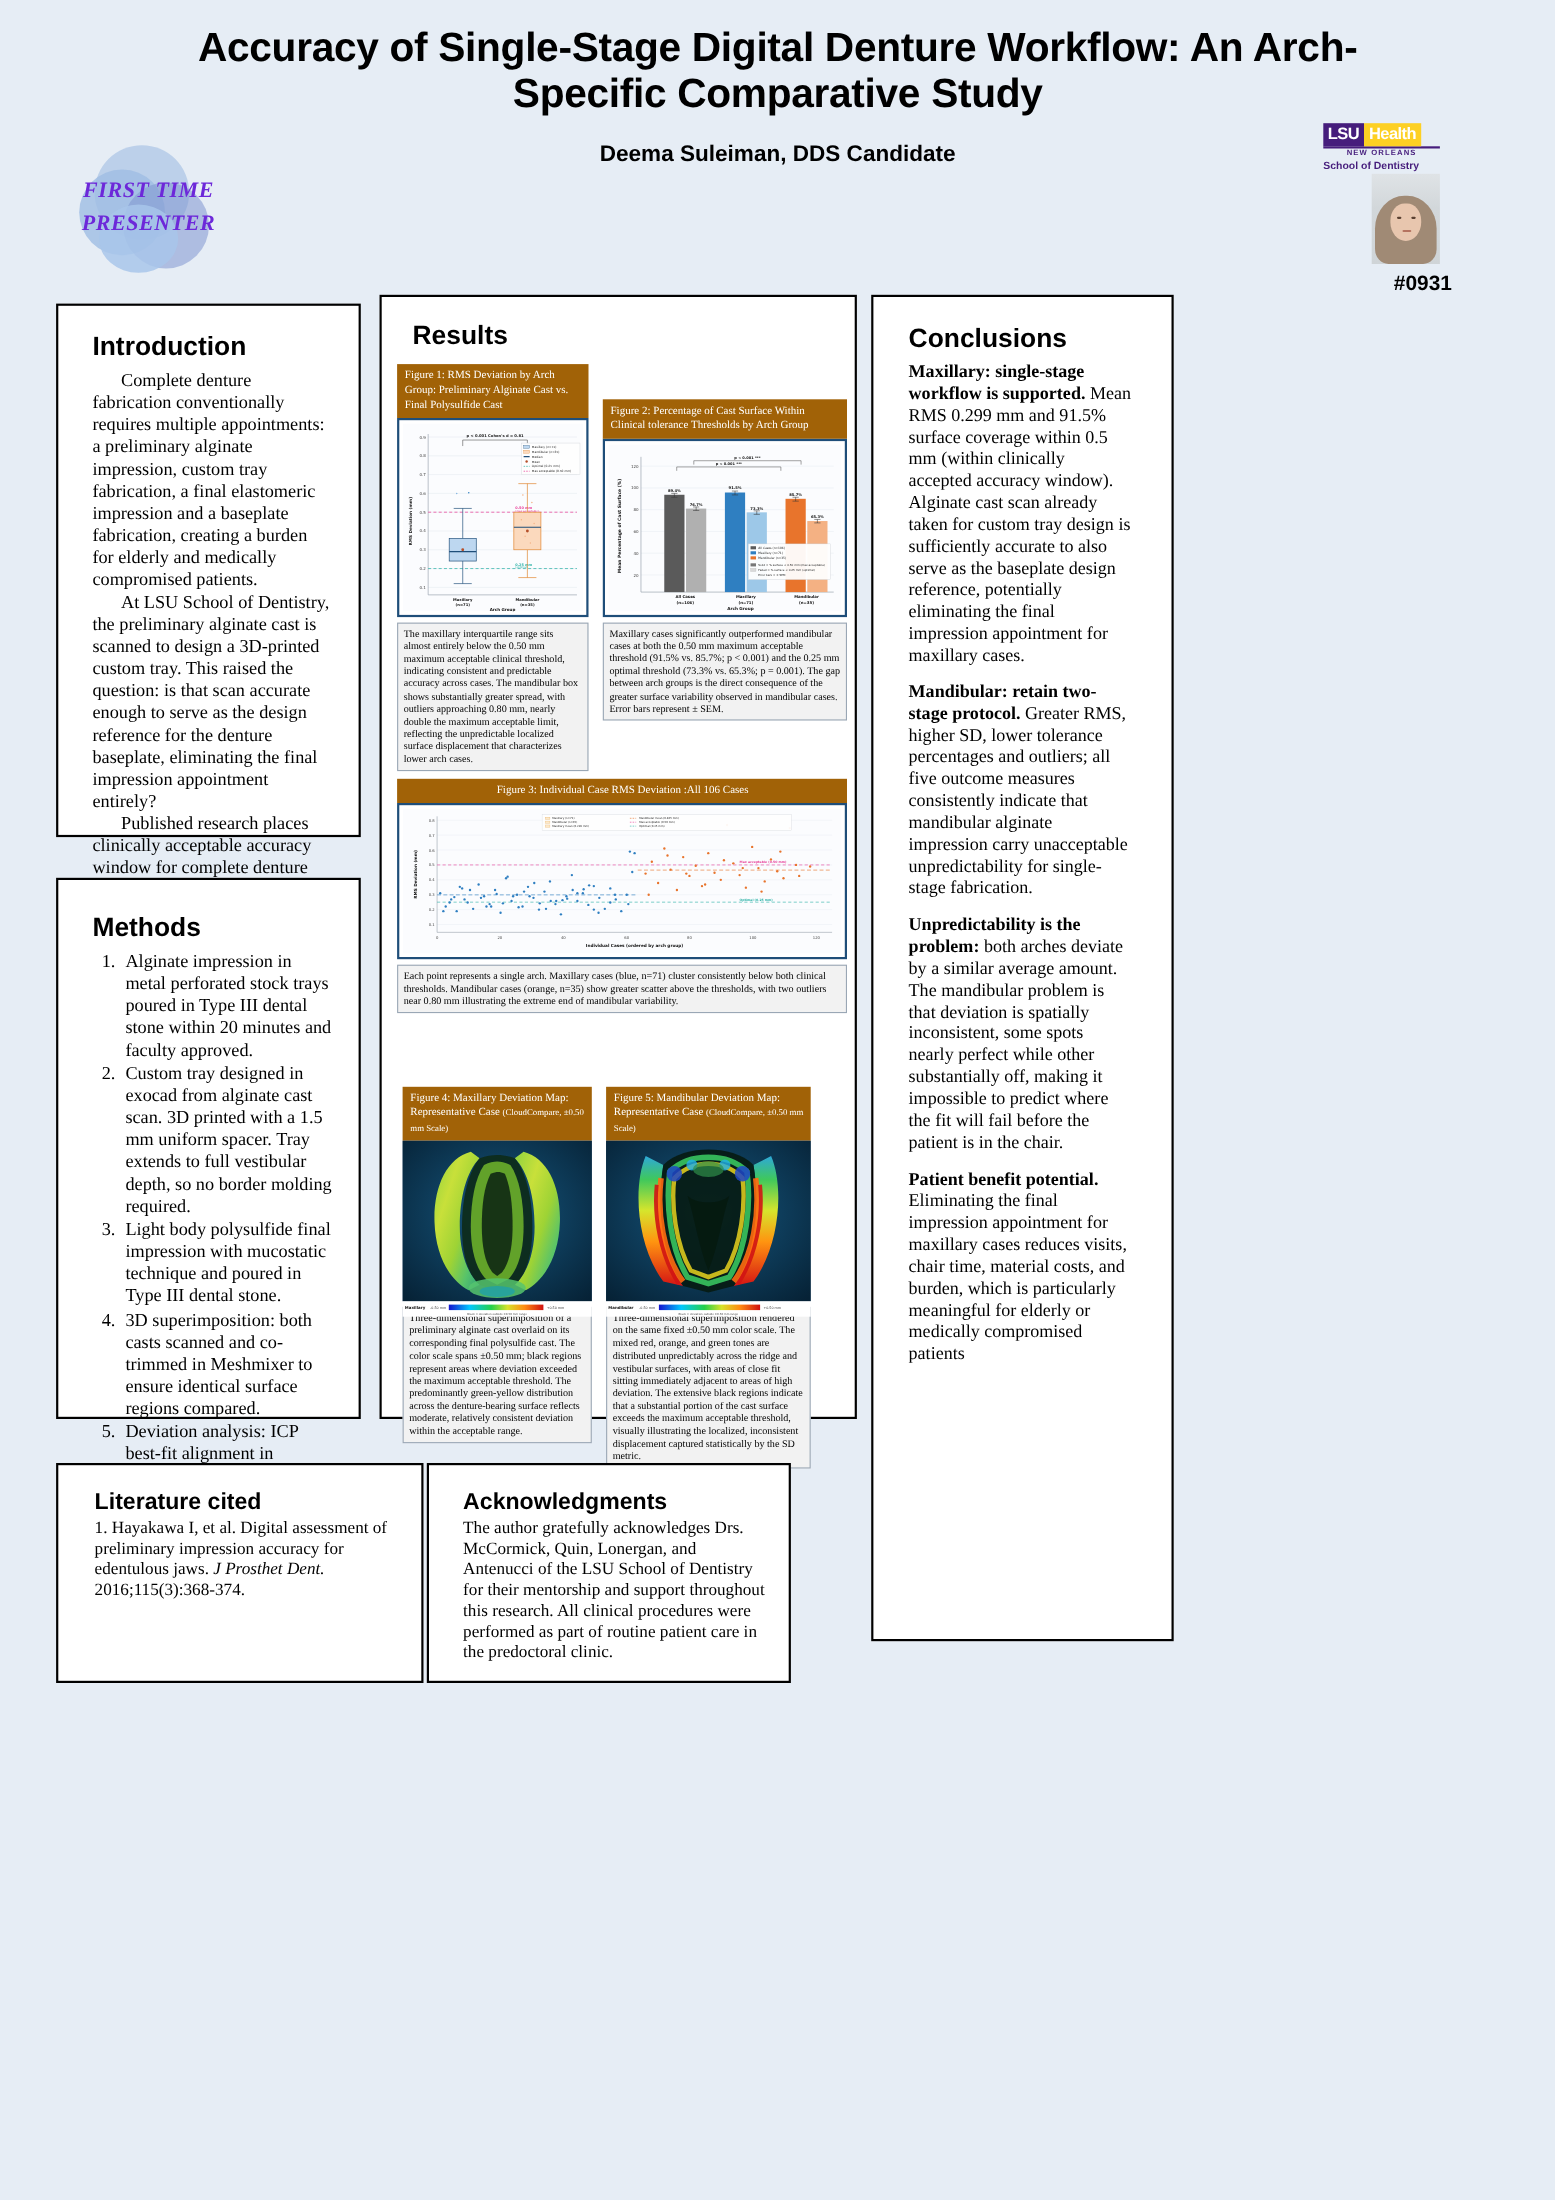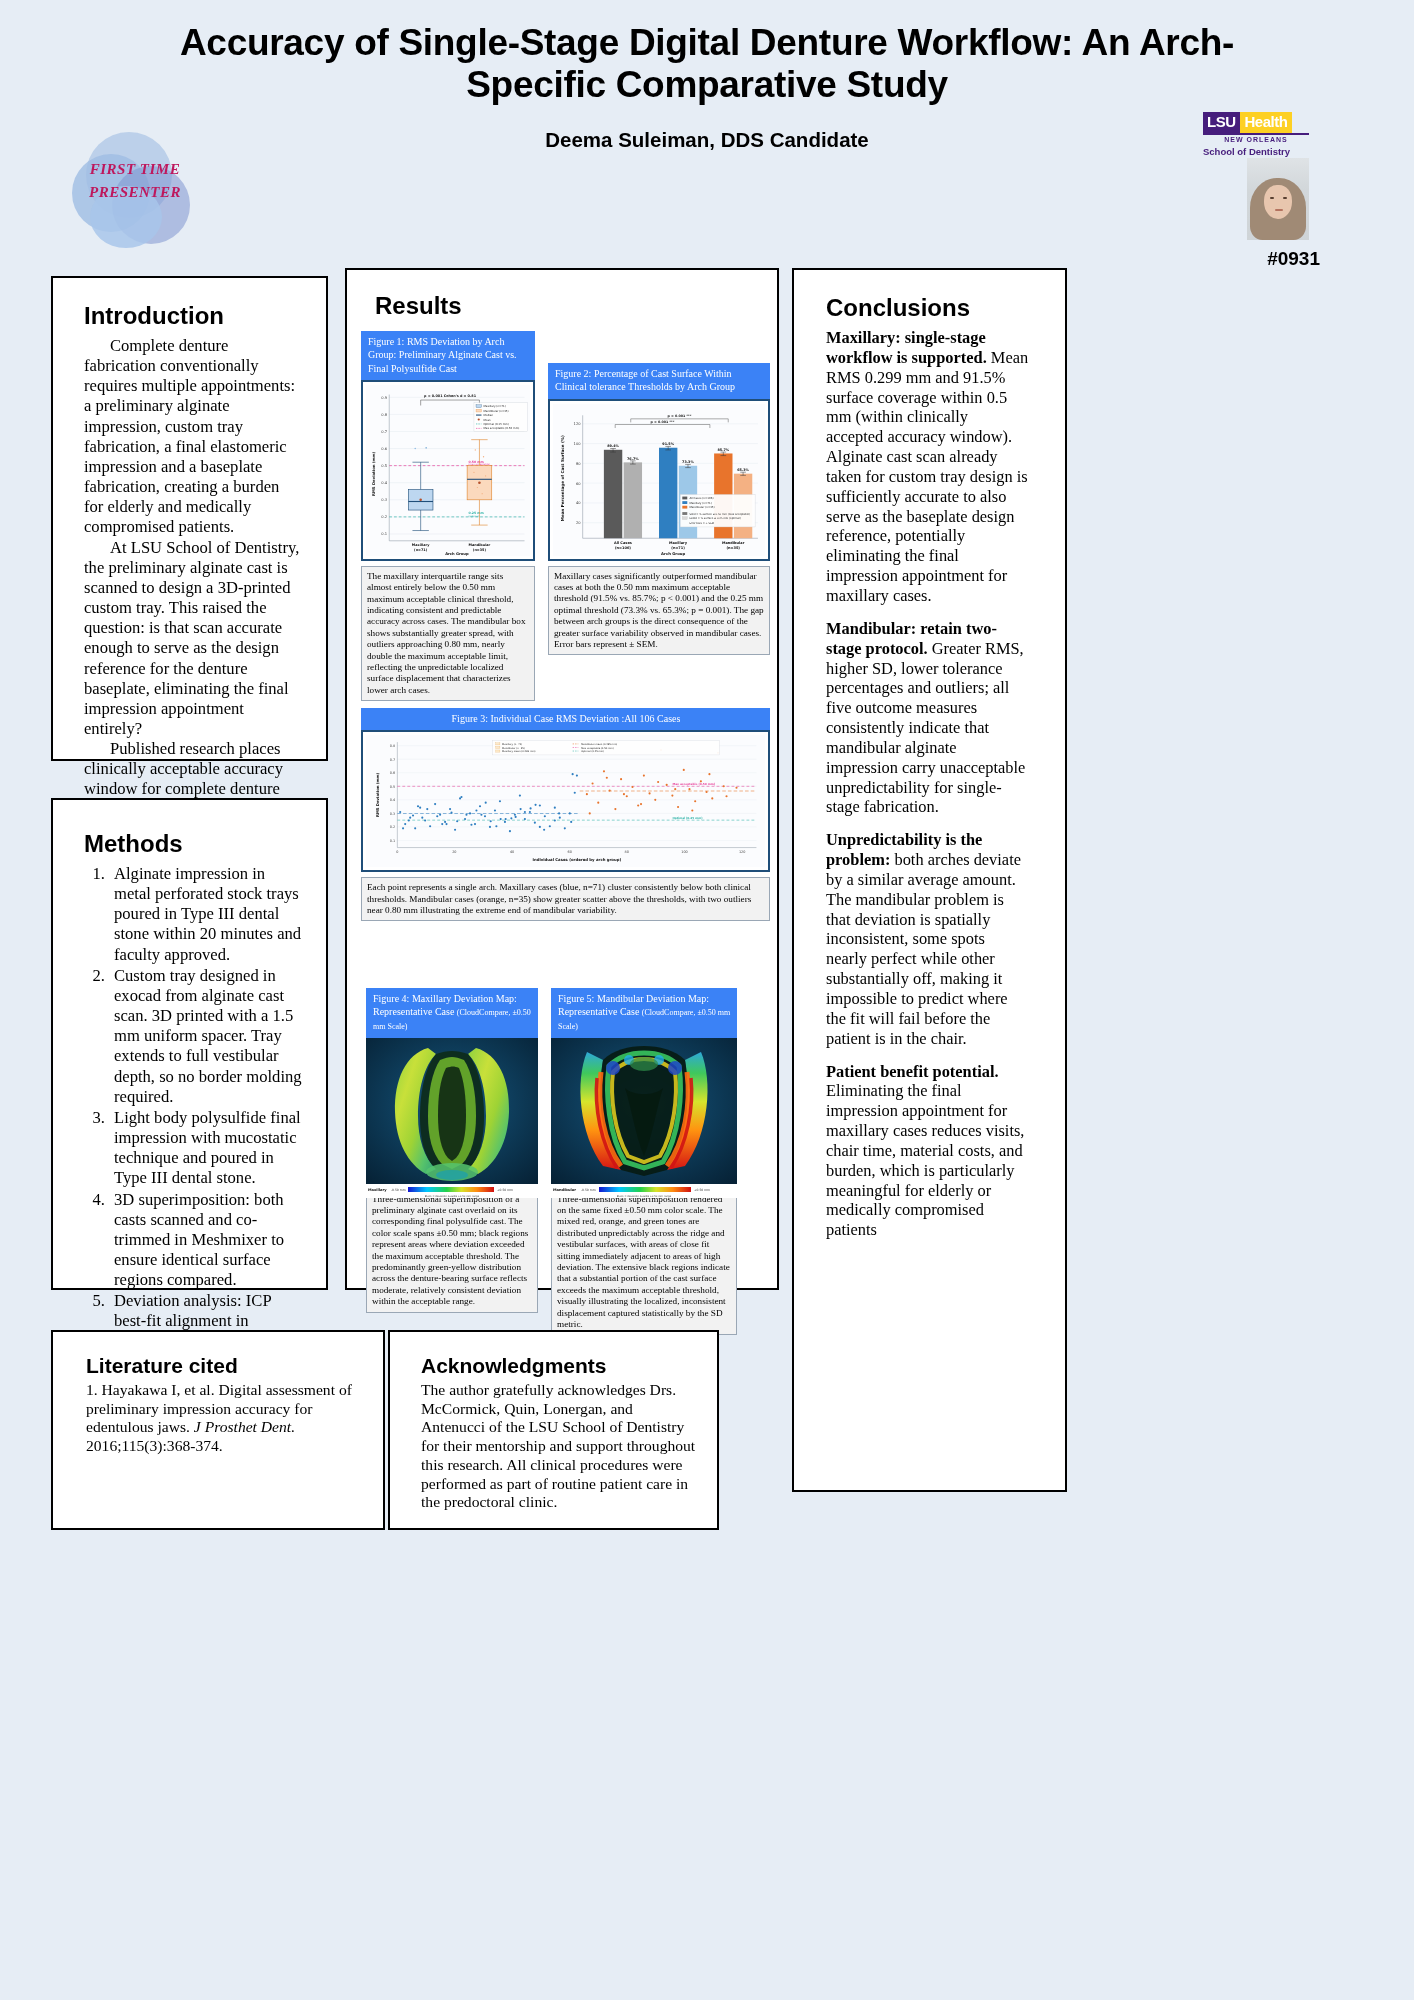--- a/index.html
+++ b/index.html
@@ -36,22 +36,22 @@
   
   .ftp { position:absolute; left:72px; top:130px; width:120px; height:118px; }
   .ftp .circ { position:absolute; border-radius:50%; }
   .ftp .c1 { left:14px; top:2px; width:86px; height:86px; background:#b9cfe9; opacity:.95; }
   .ftp .c2 { left:0px;  top:24px; width:78px; height:78px; background:#9fbde4; opacity:.8; }
   .ftp .c3 { left:40px; top:36px; width:78px; height:78px; background:#7f95cf; opacity:.55; }
   .ftp .c4 { left:18px; top:56px; width:72px; height:62px; background:#a8c6ea; opacity:.85; }
   .ftp .txt {
     position:absolute; left:-12px; top:28px; width:150px;
     text-align:center; font-family:"Liberation Serif", serif;
-    font-style:italic; font-weight:bold; font-size:15px;
-    color:#be185d; line-height:1.5; letter-spacing:.5px;
+    font-style:italic; font-weight:bold; font-size:20px;
+    color:#6d28d9; line-height:1.5; letter-spacing:.5px;
   }
 
   
   .lsu { position:absolute; right:105px; top:112px; width:106px; }
   .lsu .logorow { display:flex; align-items:stretch; height:21px; }
   .lsu .lsu-mark {
     background:#461d7c; color:#fff; font-family:"Liberation Sans",sans-serif;
     font-weight:bold; font-size:15px; padding:1px 4px 0 4px; letter-spacing:-0.5px;
   }
   .lsu .health {
@@ -99,21 +99,21 @@
   #conclusions  { left:792px; top:268px;  width:275px; height:1224px; padding:24px 20px 10px 32px; }
 
   ol.methods-list { margin:2px 0 0 0; padding-left:25px; font-size:16.6px; line-height:1.215; }
   ol.methods-list li { margin-bottom:1px; padding-left:5px; }
 
   .concl p { margin:0 16px 13px 0; font-size:16.4px; line-height:1.21; }
   .concl b { font-weight:bold; }
 
   
   .figcap-bar {
-    background:#3b82f6; color:#fff; font-size:10px; line-height:1.33;
+    background:#a16207; color:#fff; font-size:10px; line-height:1.33;
     padding:4px 6px 5px 7px; font-family:"Liberation Serif", serif;
   }
   .figbox { border:2px solid #1f4e79; background:#fff; padding:3px; }
   .figtext {
     border:1px solid #9aa7b5; background:#f2f2f2; font-size:9.2px;
     line-height:1.24; padding:4px 5px; margin-top:5px;
   }
 
   #fig1wrap { position:absolute; left:361px; top:331px; width:174px; }
   #fig2wrap { position:absolute; left:548px; top:363px; width:222px; }

